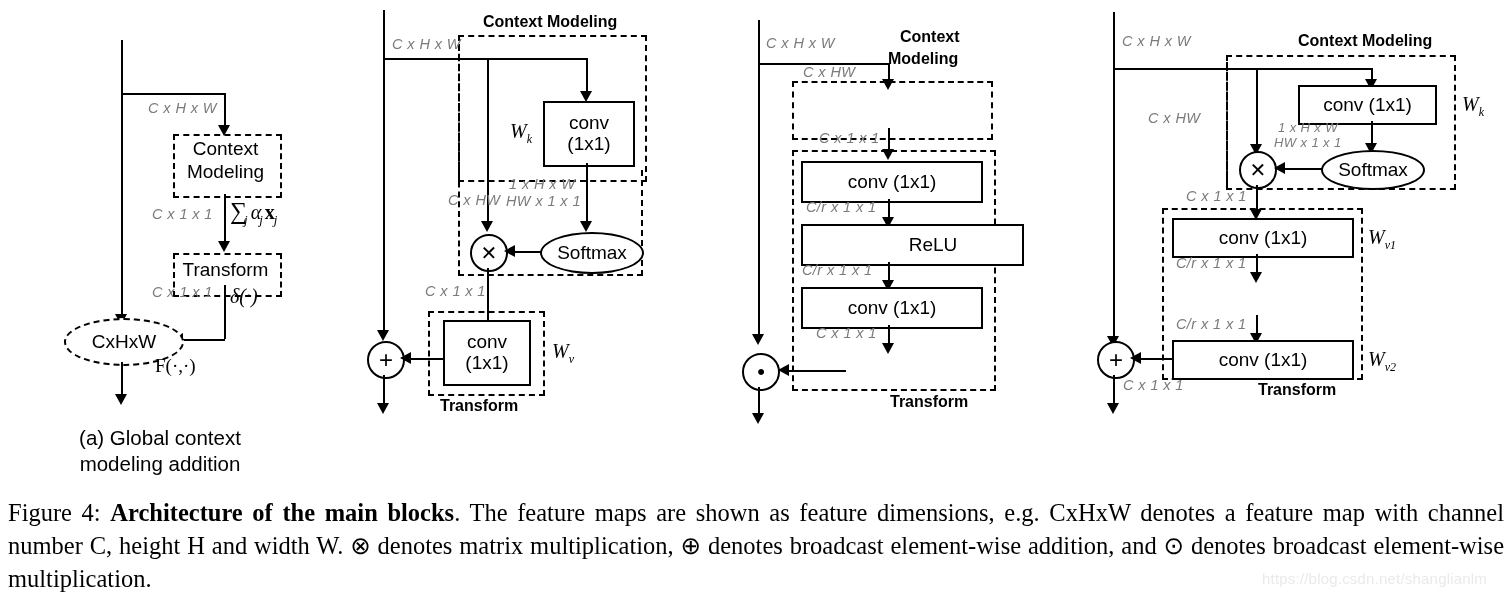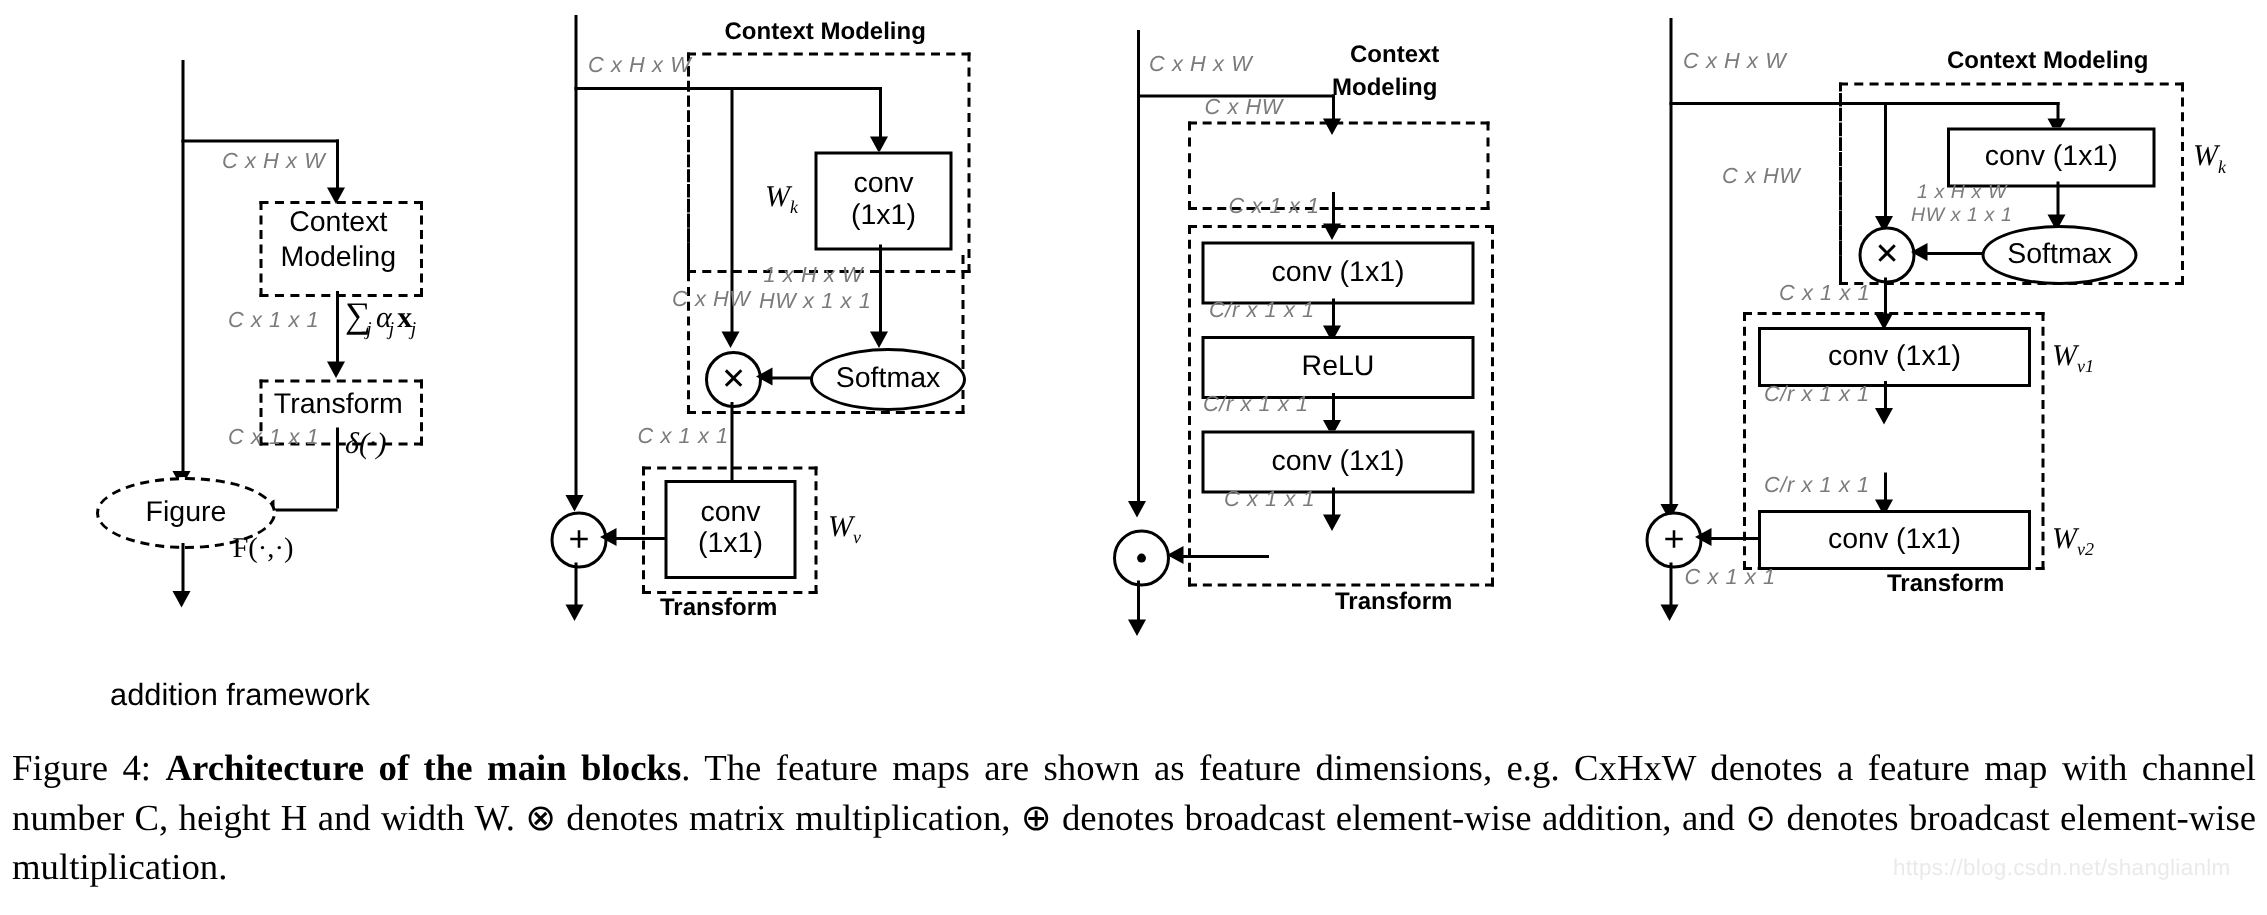--- a/index.html
+++ b/index.html
@@ -99,30 +99,30 @@
   <div class="lbl" style="left:178px;top:259px;width:95px;text-align:center;font-size:19px;">Transform</div>
 
   <span class="lbl dim" style="left:152px;top:284px;">C x 1 x 1</span>
   <span class="lbl mi" style="left:230px;top:285px;">δ(·)</span>
 
   <div class="v" style="left:224px;top:285px;height:54px;"></div>
   <div class="h" style="left:180px;top:339px;width:45px;"></div>
   <div class="al" style="left:172px;top:333px;"></div>
 
   <div class="ell dash" style="left:64px;top:318px;width:116px;height:44px;">
-    <span>Figure</span>
+    <span>CxHxW</span>
   </div>
   <span class="lbl" style="left:155px;top:355px;font-size:19px;font-family:'Liberation Serif',serif;">F(·,·)</span>
 
   <div class="v" style="left:121px;top:362px;height:36px;"></div>
   <div class="ad" style="left:115px;top:394px;"></div>
 
   <div class="subcap" style="left:30px;top:425px;width:260px;">
-    <br>
-    <span>addition framework</span>
+    <span>(a) Global context</span><br>
+    <span>modeling addition</span>
   </div>
 </div>
 
 <div class="panel" style="left:370px;width:300px;height:490px;">
 
   <div class="v" style="left:13px;top:10px;height:325px;"></div>
   <div class="ad" style="left:7px;top:330px;"></div>
 
   <div class="dashbox" style="left:88px;top:35px;width:185px;height:143px;"></div>
   <span class="lbl sect" style="left:113px;top:13px;">Context Modeling</span>
@@ -214,21 +214,21 @@
   <div class="dashbox" style="left:52px;top:150px;width:200px;height:237px;"></div>
   <span class="lbl sect" style="left:150px;top:393px;">Transform</span>
 
   <div class="box" style="left:61px;top:161px;width:178px;height:38px;">
     <span>conv (1x1)</span>
   </div>
   <div class="v" style="left:148px;top:199px;height:22px;"></div>
   <div class="ad" style="left:142px;top:217px;"></div>
   <span class="lbl dim" style="left:66px;top:199px;">C/r x 1 x 1</span>
 
-  <div class="box" style="left:61px;top:224px;width:178px;height:38px;">
+  <div class="box" style="left:61px;top:224px;width:178px;height:38px;padding-left:41px;">
     <span>ReLU</span>
   </div>
   <div class="v" style="left:148px;top:262px;height:22px;"></div>
   <div class="ad" style="left:142px;top:280px;"></div>
   <span class="lbl dim" style="left:62px;top:262px;">C/r x 1 x 1</span>
 
   <div class="box" style="left:61px;top:287px;width:178px;height:38px;">
     <span>conv (1x1)</span>
   </div>
   <div class="v" style="left:148px;top:325px;height:22px;"></div>

